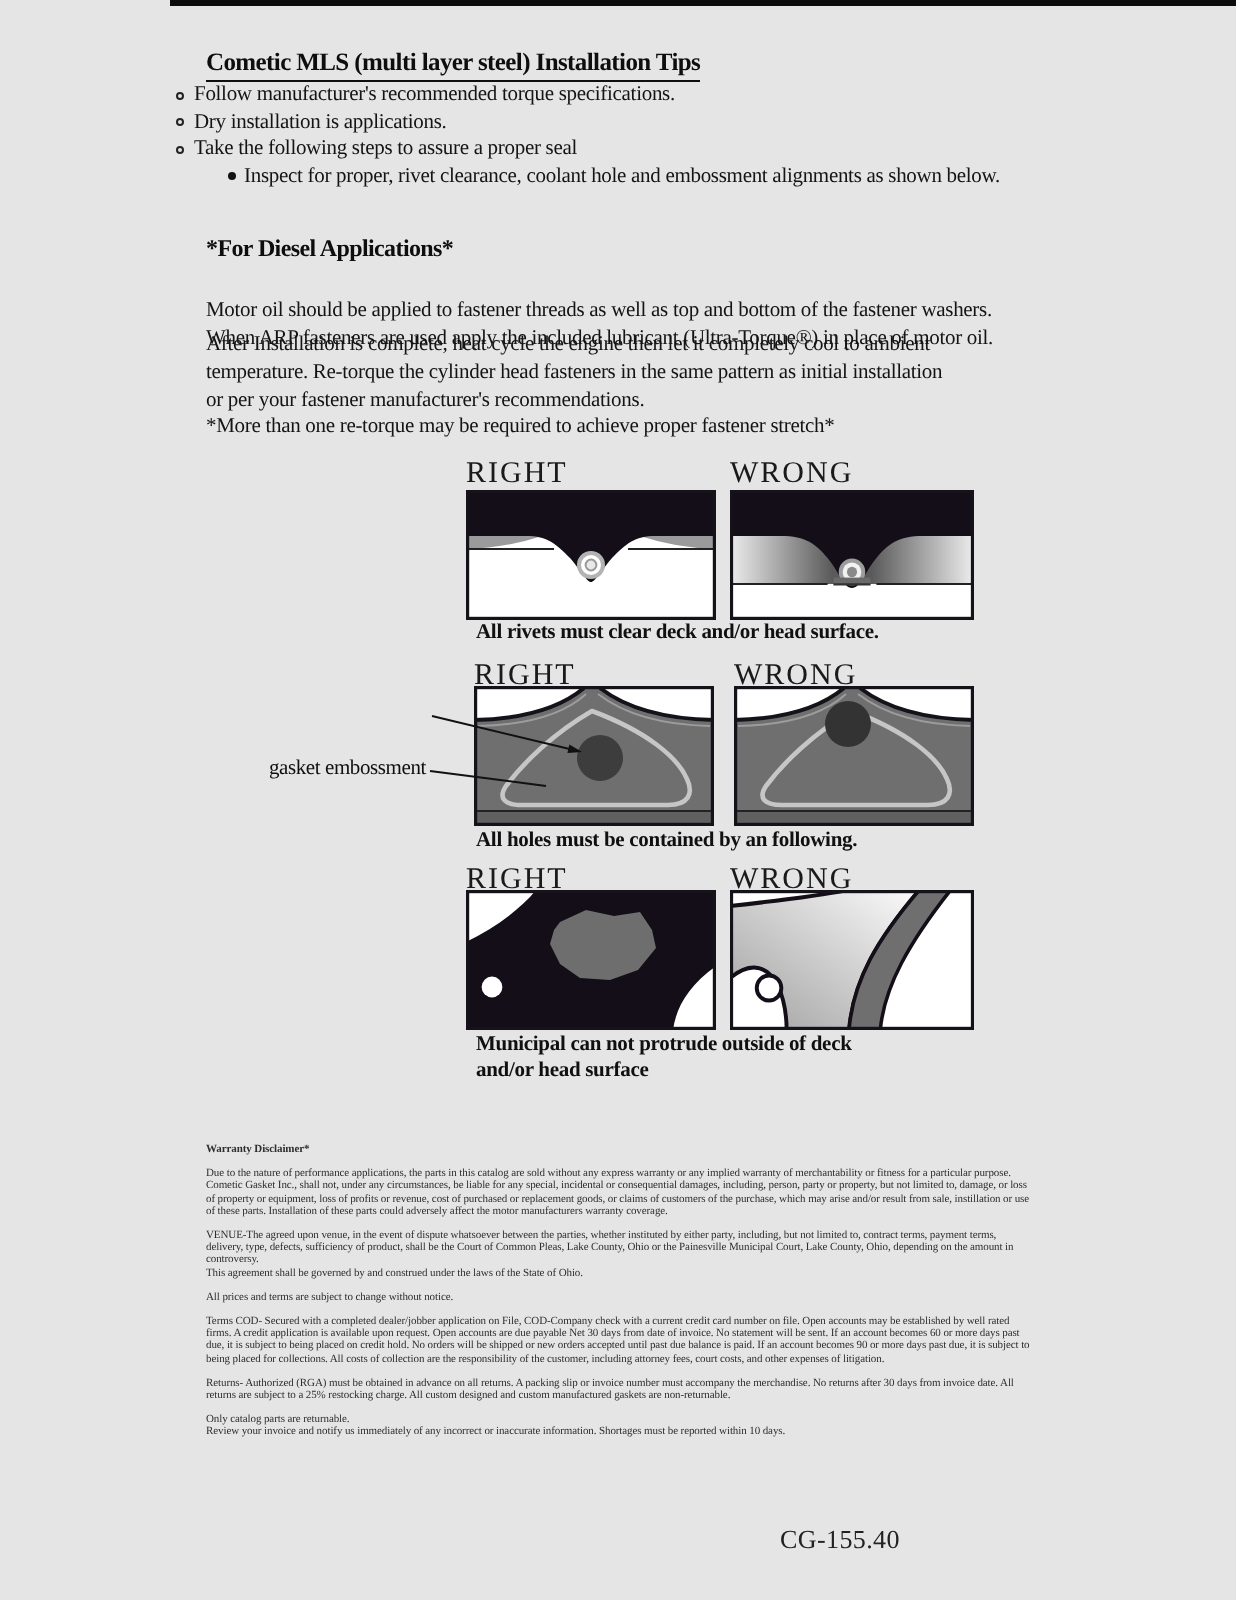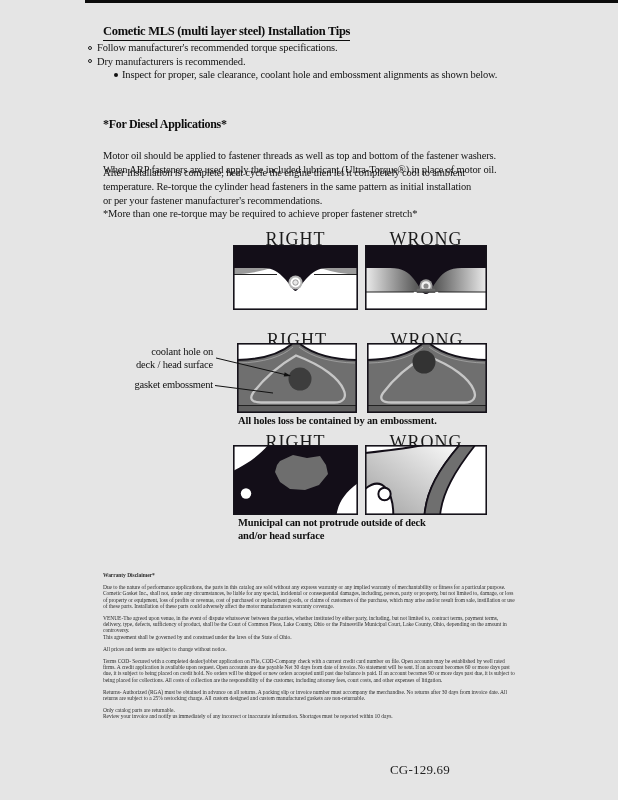--- a/index.html
+++ b/index.html
@@ -16,21 +16,21 @@
   }
   .tips { position:absolute; left:88px; top:41px; width:440px; font-size:10.5px; letter-spacing:-0.15px; }
   .tip-row { display:flex; line-height:13.6px;text-align:right; }
   .tip-row.sub { margin-left:26px; }
   .o-marker { width:4px; height:4px; border:1px solid #222; border-radius:50%; margin:4.5px 5px 0 0; flex:none; }
   .f-marker { width:4px; height:4px; background:#111; border-radius:50%; margin:4.5px 4px 0 0; flex:none; }
   .h2 { position:absolute; left:103px; top:117px; font-size:12px; font-weight:bold; letter-spacing:-0.3px; color:#0e0e0e; }
   .body-p { position:absolute; left:103px; width:420px; font-size:10.5px; line-height:13.8px; letter-spacing:-0.15px; white-space:pre-line; }
   .p1 { top:149px; } .p2 { top:166px; } .p3 { top:207px; }
 
-  .dg-label { position:absolute; font-size:18px; letter-spacing:1px; color:#1a1a1a; text-align:center; }
+  .dg-label { position:absolute; font-size:15px; letter-spacing:1px; color:#1a1a1a; text-align:left; }
   .dg-caption { position:absolute; left:238px; font-size:10.5px; font-weight:bold; letter-spacing:-0.15px; line-height:12.5px; white-space:pre-line; color:#101010; }
   .dg-box { position:absolute; display:block; }
   .anno { position:absolute; width:106px; left:107px; text-align:right; font-size:10.5px; line-height:12.5px; letter-spacing:-0.2px; white-space:pre-line; color:#101010; }
   .overlay { position:absolute; left:0; top:0; pointer-events:none; }
 
   .legal { position:absolute; left:103px; top:572px; width:414px; font-size:5.5px; line-height:6.2px; letter-spacing:-0.05px; color:#2e2e2e; }
   .legal p { margin-bottom:6px; white-space:pre-line; }
   .legal .lh { font-weight:bold; margin-bottom:6px; }
   .footer-code { position:absolute; left:390px; top:762px; font-size:13px; letter-spacing:0.2px; color:#222; }
 </style>
@@ -42,25 +42,29 @@
 
   <div class="title">Cometic MLS (multi layer steel) Installation Tips</div>
 
   <div class="tips">
     <div class="tip-row">
       <span class="o-marker"></span>
       <span>Follow manufacturer's recommended torque specifications.</span>
     </div>
     <div class="tip-row">
       <span class="o-marker"></span>
-      <span>Dry manufacturers is recommended.</span>
+      <span>Dry installation is applications.</span>
+    </div>
+    <div class="tip-row">
+      <span class="o-marker"></span>
+      <span>Take the following steps to assure a proper seal</span>
     </div>
     <div class="tip-row sub">
       <span class="f-marker"></span>
-      <span>Inspect for proper, sale clearance, coolant hole and embossment alignments as shown below.</span>
+      <span>Inspect for proper, rivet clearance, coolant hole and embossment alignments as shown below.</span>
     </div>
   </div>
 
   <div class="h2">*For Diesel Applications*</div>
   <p class="body-p p1">Motor oil should be applied to fastener threads as well as top and bottom of the fastener washers.
 When ARP fasteners are used apply the included lubricant (Ultra-Torque®) in place of motor oil.</p>
   <p class="body-p p2">After Installation is complete, heat cycle the engine then let it completely cool to ambient
 temperature. Re-torque the cylinder head fasteners in the same pattern as initial installation
 or per your fastener manufacturer's recommendations.</p>
   <p class="body-p p3">*More than one re-torque may be required to achieve proper fastener stretch*</p>
@@ -96,26 +100,25 @@
     <circle cx="62.5" cy="41" r="6.8" fill="#9c9c9c"></circle>
     <circle cx="62.5" cy="41" r="4.8" fill="#f2f2f2"></circle>
     <circle cx="62.5" cy="41" r="2.6" fill="#8a8a8a"></circle>
     <rect x="53" y="43.8" width="19" height="3.4" fill="#6a6a6a"></rect>
     <line x1="0" y1="47" x2="50" y2="47" stroke="#222" stroke-width="1.1"></line>
     <line x1="53" y1="47.2" x2="72" y2="47.2" stroke="#333" stroke-width="1.1"></line>
     <line x1="75" y1="47" x2="125" y2="47" stroke="#222" stroke-width="1.1"></line>
     <rect x="0.8" y="0.8" width="123.4" height="63.4" fill="none" stroke="#15121a" stroke-width="1.6"></rect>
   </svg>
 
+  <div class="dg-caption" style="top:311px;">All rivets must clear deck and/or head surface.</div>
 
   <div class="dg-label" style="left:237px; top:330px; width:120px;">RIGHT</div>
   <div class="dg-label" style="left:367px; top:330px; width:120px;">WRONG</div>
 
-  <div class="anno" style="top:346px;">coolant hole on
-deck / head surface</div>
   <div class="anno" style="top:379px;">gasket embossment</div>
 
   <svg class="dg-box" style="left:237px; top:343px;" width="120" height="70" viewBox="0 0 120 70">
     <rect x="0" y="0" width="120" height="70" fill="#ffffff"></rect>
     <path d="M0,70 L0,17 C24,16.5 43,11 55,1 L63,1 C76,11 95,16.5 120,17 L120,70 Z" fill="#6f6f6f"></path>
     <path d="M0,17 C24,16.5 43,11 55,1" stroke="#15121a" stroke-width="2" fill="none"></path>
     <path d="M63,1 C76,11 95,16.5 120,17" stroke="#15121a" stroke-width="2" fill="none"></path>
     <path d="M2,20 C26,19.5 45,14 56,4" stroke="#a8a8a8" stroke-width="1" fill="none" opacity="0.8"></path>
     <path d="M62,4 C75,14 94,19.5 118,20" stroke="#a8a8a8" stroke-width="1" fill="none" opacity="0.8"></path>
     <path d="M16,50 C12,56 15,59.5 24,59.5 L97,59.5 C107,59.5 110,54 106.5,46.5 C102,36 87,23 59,12.5 C40,23.5 25,38 16,50 Z" fill="none" stroke="#c6c6c6" stroke-width="2.3" stroke-linejoin="round"></path>
@@ -132,21 +135,21 @@
     <path d="M63,1 C76,11 95,16.5 120,17" stroke="#15121a" stroke-width="2" fill="none"></path>
     <path d="M2,20 C26,19.5 45,14 56,4" stroke="#a8a8a8" stroke-width="1" fill="none" opacity="0.8"></path>
     <path d="M62,4 C75,14 94,19.5 118,20" stroke="#a8a8a8" stroke-width="1" fill="none" opacity="0.8"></path>
     <path d="M16,50 C12,56 15,59.5 24,59.5 L97,59.5 C107,59.5 110,54 106.5,46.5 C102,36 87,23 59,12.5 C40,23.5 25,38 16,50 Z" fill="none" stroke="#c6c6c6" stroke-width="2.3" stroke-linejoin="round"></path>
     <rect x="0" y="62.5" width="120" height="7.5" fill="#606060"></rect>
     <line x1="0" y1="62.5" x2="120" y2="62.5" stroke="#222" stroke-width="1"></line>
     <circle cx="57" cy="19" r="11.5" fill="#333333"></circle>
     <rect x="0.8" y="0.8" width="118.4" height="68.4" fill="none" stroke="#15121a" stroke-width="1.6"></rect>
   </svg>
 
-  <div class="dg-caption" style="top:415px;">All holes loss be contained by an embossment.</div>
+  <div class="dg-caption" style="top:415px;">All holes must be contained by an following.</div>
 
   <div class="dg-label" style="left:233px; top:432px; width:125px;">RIGHT</div>
   <div class="dg-label" style="left:365px; top:432px; width:122px;">WRONG</div>
 
   <svg class="dg-box" style="left:233px; top:445px;" width="125" height="70" viewBox="0 0 125 70">
     <rect x="0" y="0" width="125" height="70" fill="#ffffff"></rect>
     <path d="M35,0 L125,0 L125,38 C111,48 105,59 103.5,70 L0,70 L0,26 C14,19 27,10 35,0 Z" fill="#130e18"></path>
     <polygon points="47,16 60,10 74,13 87,11 93,20 95,29 86,40 72,45 57,44 47,37 42,27 44,20" fill="#6e6e6e"></polygon>
     <circle cx="13" cy="48.5" r="5.2" fill="#ffffff"></circle>
     <rect x="0.8" y="0.8" width="123.4" height="68.4" fill="none" stroke="#15121a" stroke-width="1.6"></rect>
@@ -180,14 +183,14 @@
     <p>Due to the nature of performance applications, the parts in this catalog are sold without any express warranty or any implied warranty of merchantability or fitness for a particular purpose.  Cometic Gasket Inc., shall not, under any circumstances, be liable for any special, incidental or consequential damages, including, person, party or property, but not limited to, damage, or loss of property or equipment, loss of profits or revenue, cost of purchased or replacement goods, or claims of customers of the purchase, which may arise and/or result from sale, instillation or use of these parts.  Installation of these parts could adversely affect the motor manufacturers warranty coverage.</p>
     <p>VENUE-The agreed upon venue, in the event of dispute whatsoever between the parties, whether instituted by either party, including, but not limited to, contract terms, payment terms, delivery, type, defects, sufficiency of product, shall be the Court of Common Pleas, Lake County, Ohio or the Painesville Municipal Court, Lake County, Ohio, depending on the amount in controversy.
 This agreement shall be governed by and construed under the laws of the State of Ohio.</p>
     <p>All prices and terms are subject to change without notice.</p>
     <p>Terms COD- Secured with a completed dealer/jobber application on File, COD-Company check with a current credit card number on file.  Open accounts may be established by well rated firms.  A credit application is available upon request.  Open accounts are due payable Net 30 days from date of invoice.  No statement will be sent.  If an account becomes 60 or more days past due, it is subject to being placed on credit hold.  No orders will be shipped or new orders accepted until past due balance is paid.  If an account becomes 90 or more days past due, it is subject to being placed for collections.  All costs of collection are the responsibility of the customer, including attorney fees, court costs, and other expenses of litigation.</p>
     <p>Returns- Authorized (RGA) must be obtained in advance on all returns.  A packing slip or invoice number must accompany the merchandise.  No returns after 30 days from invoice date.  All returns are subject to a 25% restocking charge.  All custom designed and custom manufactured gaskets are non-returnable.</p>
     <p>Only catalog parts are returnable.
 Review your invoice and notify us immediately of any incorrect or inaccurate information.  Shortages must be reported within 10 days.</p>
   </div>
 
-  <div class="footer-code">CG-129.69</div>
+  <div class="footer-code">CG-155.40</div>
 </div>
 
 </body></html>

